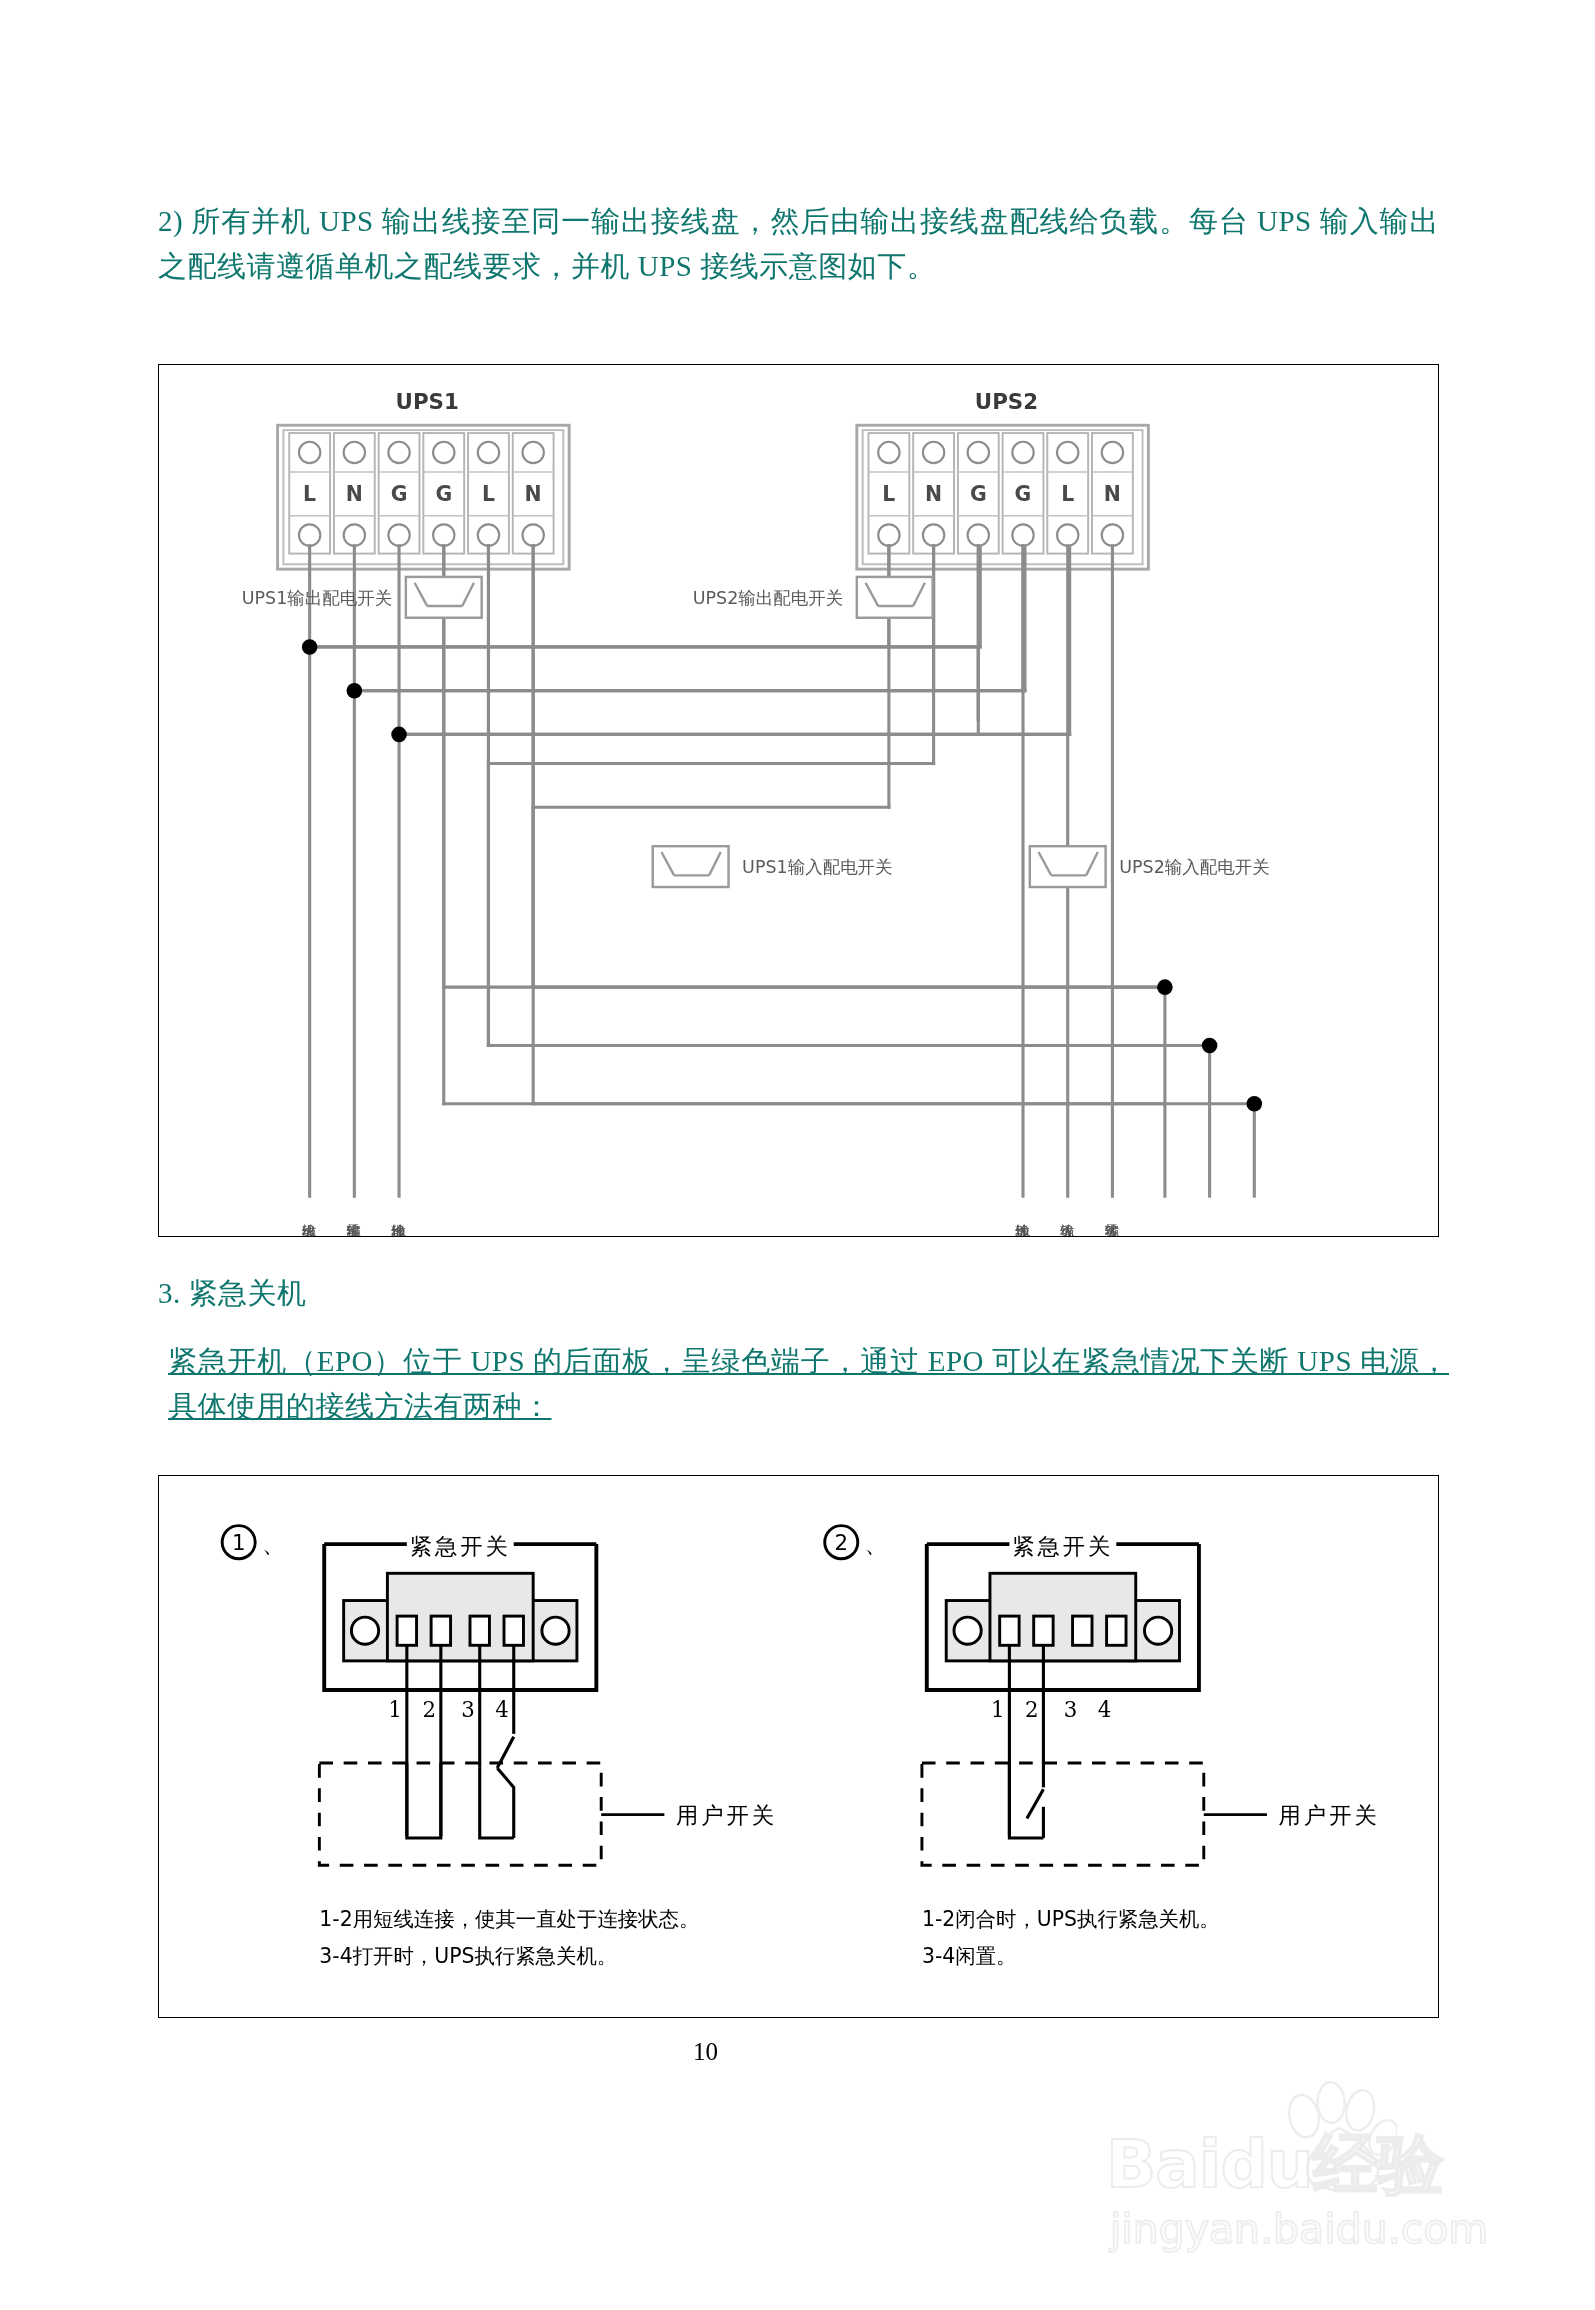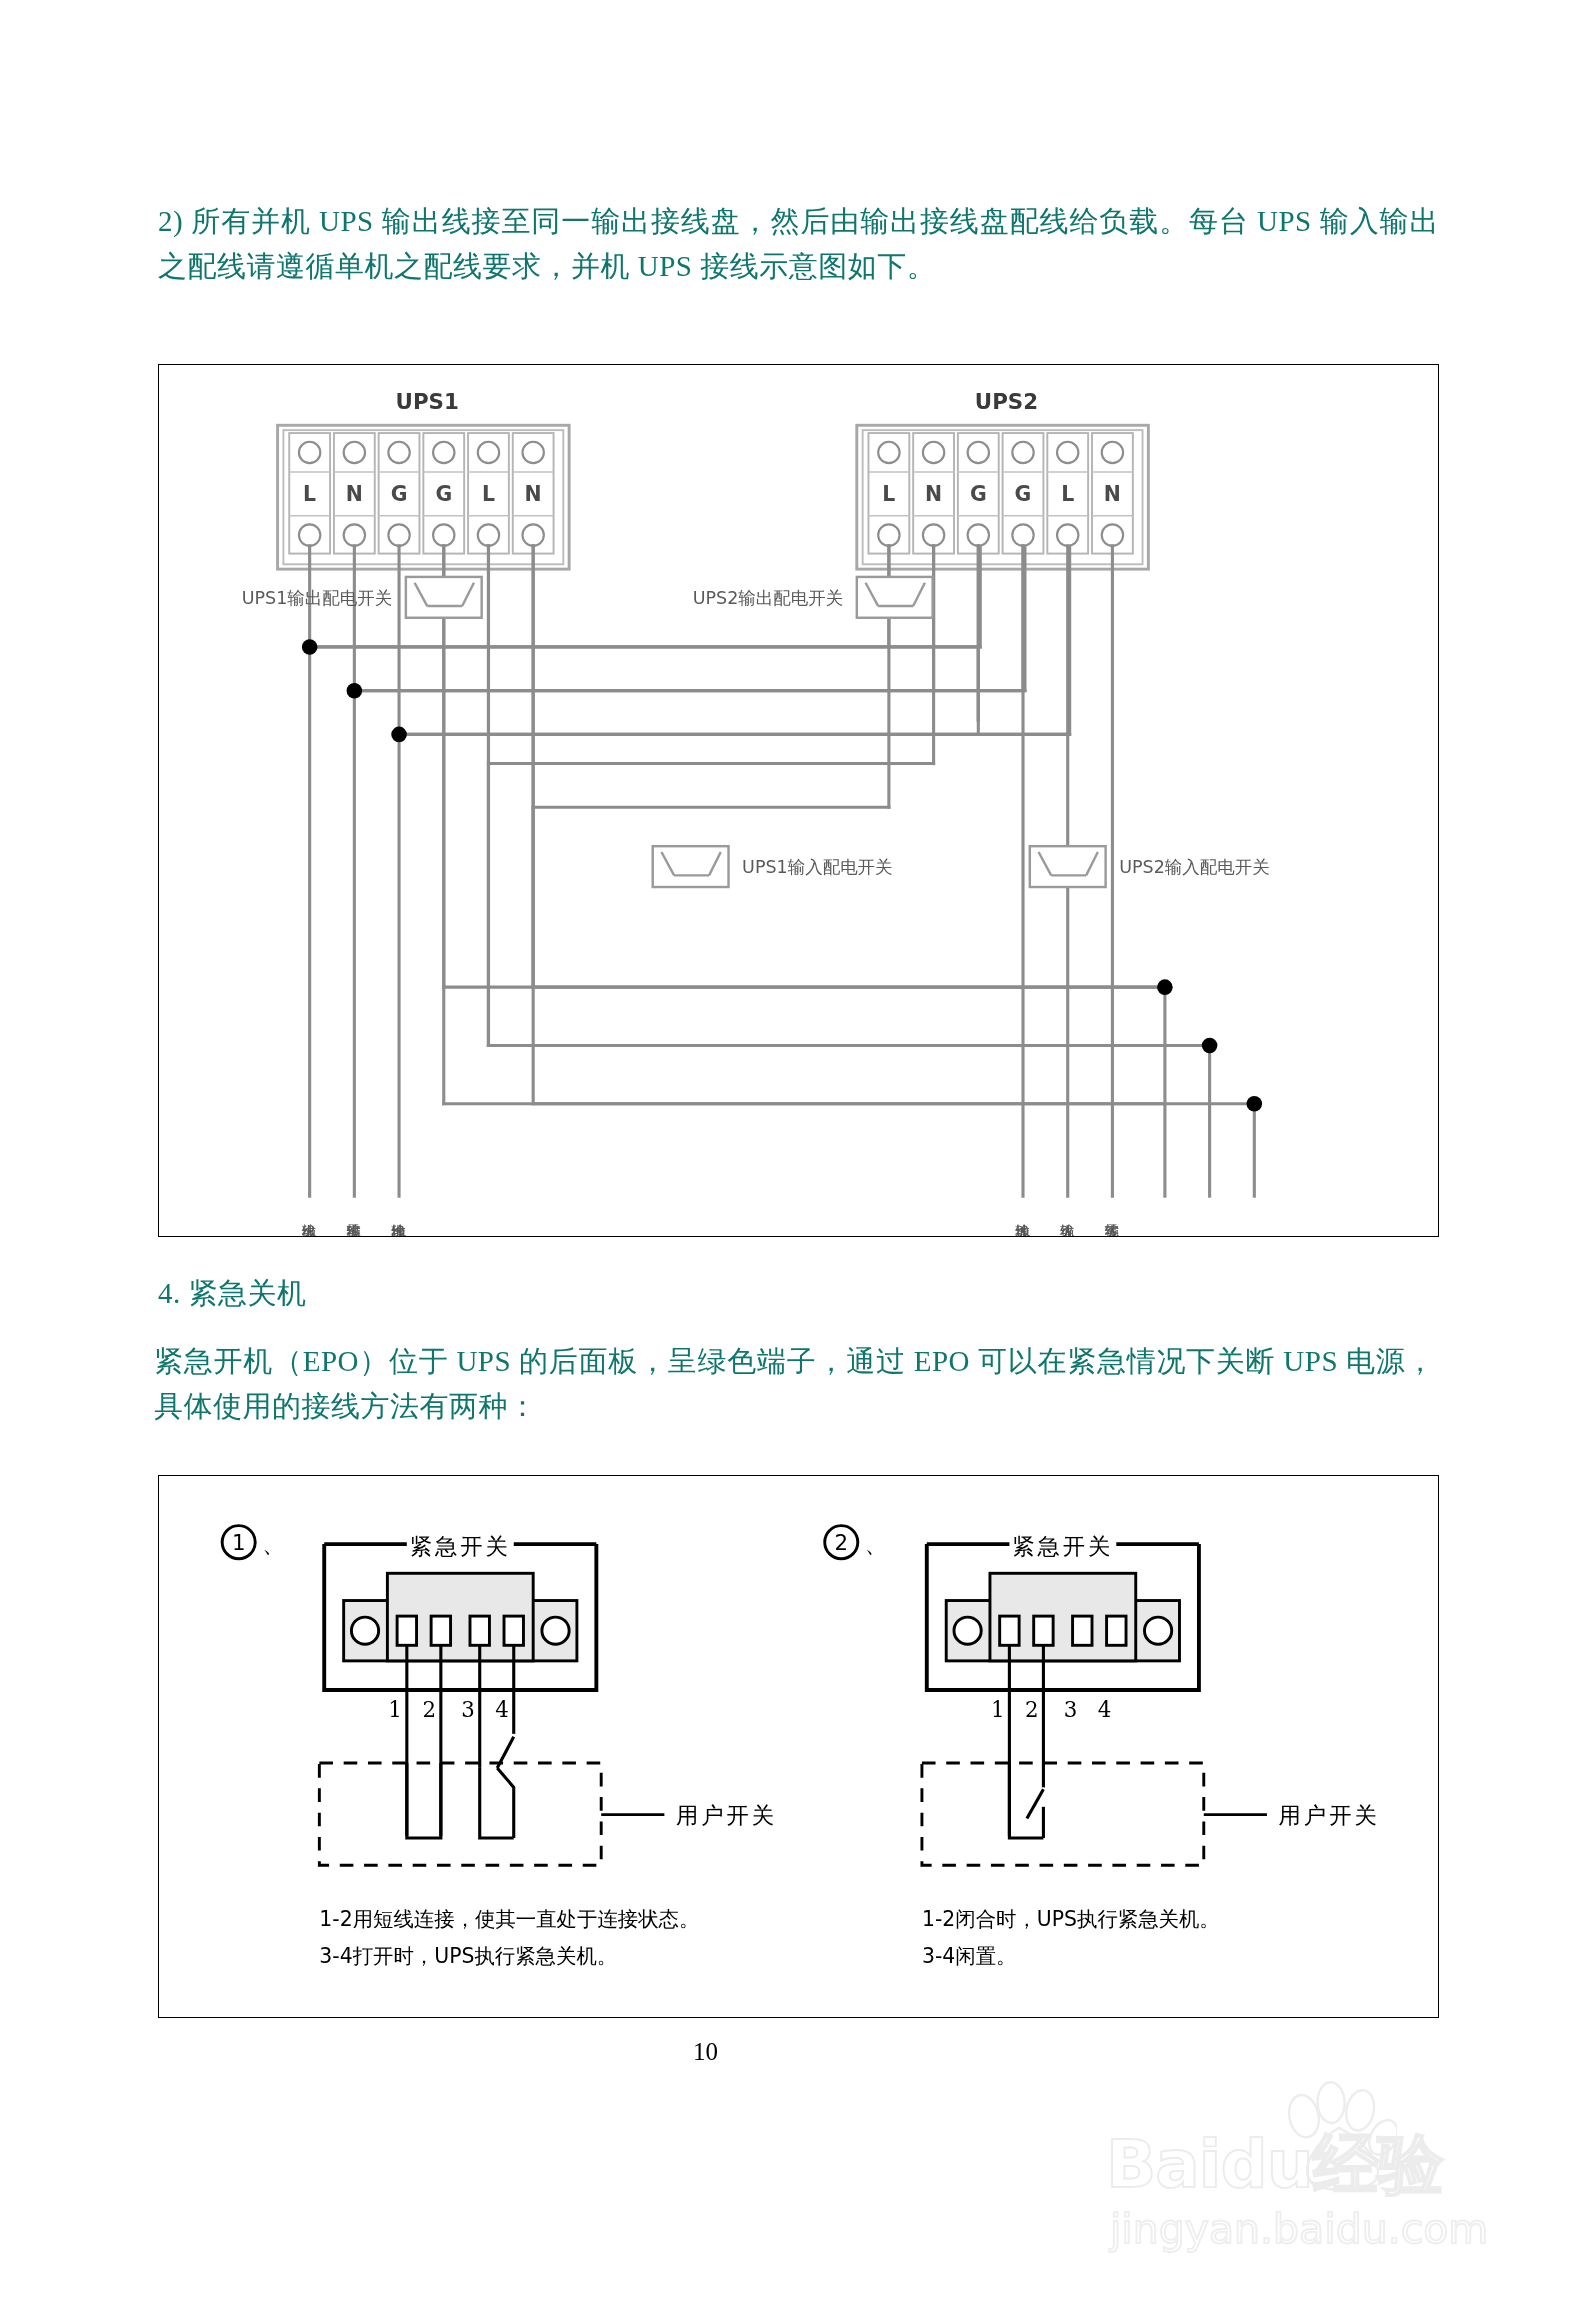--- a/index.html
+++ b/index.html
@@ -20,21 +20,21 @@
   .para {
     position: absolute;
     font-size: 29px;
     line-height: 1.55;
     letter-spacing: 0.5px;
     color: #0f766e;
     text-align: justify;
   }
   #para-intro { left: 158px; top: 199px; width: 1281px; }
   #heading-epo { left: 158px; top: 1271px; width: 582px; font-size: 29px; }
-  #para-epo    { left: 154px; top: 1339px; width: 1281px; }
+  #para-epo    { left: 168px; top: 1339px; width: 1281px; text-decoration: underline; }
 
   
   .figure-box {
     position: absolute;
     border: 1.9px solid #000;
     background: #fff;
     box-sizing: border-box;
   }
   #figure-parallel { left: 158px; top: 364px; width: 1281px; height: 873px; }
   #figure-epo      { left: 158px; top: 1475px; width: 1281px; height: 543px; }
@@ -304,21 +304,21 @@
       <text x="155" y="872" writing-mode="tb" glyph-orientation-vertical="0">输出火线</text>
       <text x="201" y="872" writing-mode="tb">输出零线</text>
       <text x="247" y="872" writing-mode="tb">输出地线</text>
       <text x="889" y="872" writing-mode="tb">输入地线</text>
       <text x="935" y="872" writing-mode="tb">输入火线</text>
       <text x="981" y="872" writing-mode="tb">输入零线</text>
     </g>
   </svg>
 </div>
 
-<div class="para" id="heading-epo">4. 紧急关机</div>
+<div class="para" id="heading-epo">3. 紧急关机</div>
 
 <div class="para" id="para-epo">紧急开机（EPO）位于 UPS 的后面板，呈绿色端子，通过 EPO 可以在紧急情况下关断 UPS 电源，具体使用的接线方法有两种：</div>
 
 <div class="figure-box" id="figure-epo">
   <svg class="fig-svg" viewBox="0 0 1316 556" preserveAspectRatio="none">
     <defs>
 
       <g id="epoconn">
 
         <path d="M10 30 L10 180 L290 180 L290 30" fill="none" stroke="#000" stroke-width="4"></path>

